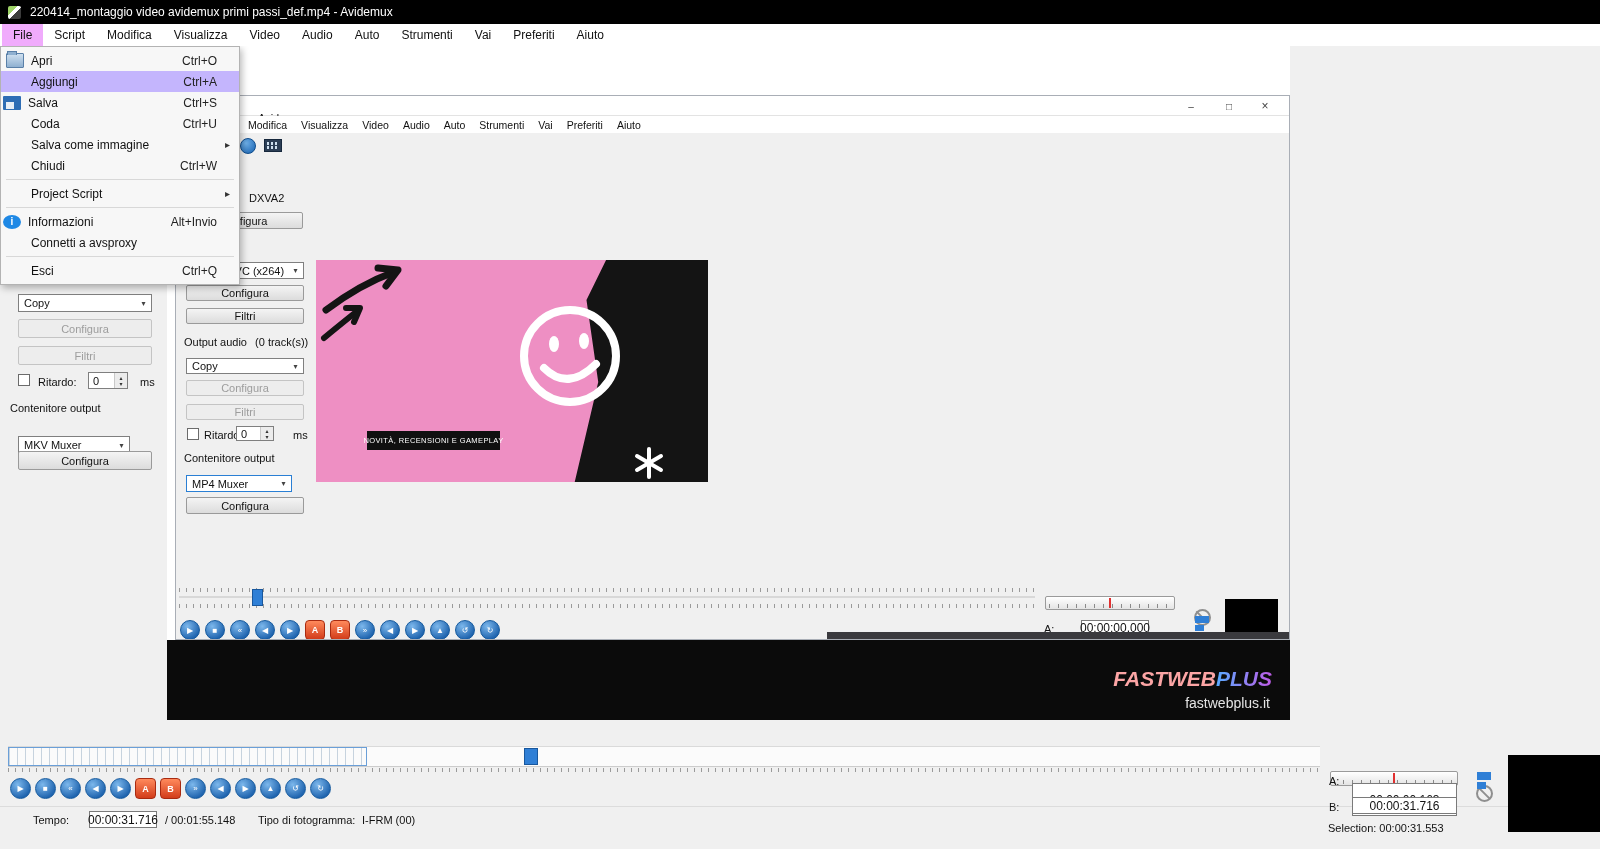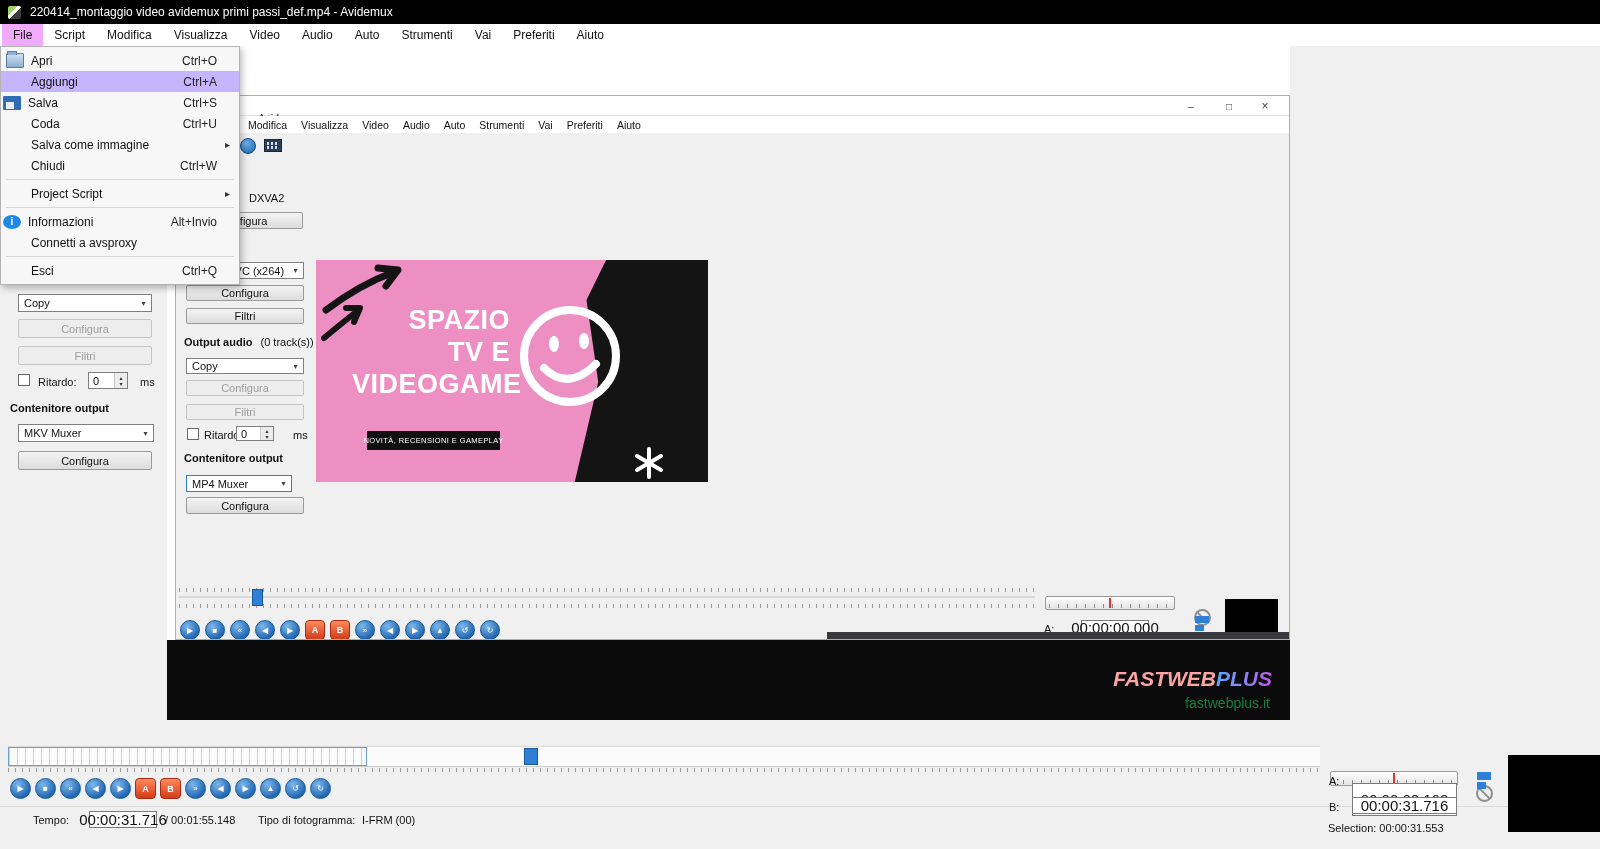--- a/index.html
+++ b/index.html
@@ -36,23 +36,23 @@
 .select{background:#fff;border:1px solid #7f7f7f;display:flex;align-items:center;justify-content:space-between;font-size:11px;padding-left:5px;overflow:hidden;white-space:nowrap}
 .select.focus{border-color:#2a7fd4}
 .sel-arr{flex:0 0 15px;display:flex;justify-content:center;color:#444;font-size:8px}
 .sel-arr:before{content:"▾"}
 .checkbox{width:12px;height:12px;background:#fff;border:1px solid #6b6b6b}
 .spin{background:#fff;border:1px solid #7f7f7f;display:flex;overflow:hidden}
 .spin-val{flex:1;padding-left:4px;display:flex;align-items:center;font-size:11px}
 .spin-arr{flex:0 0 13px;background:#ececec;border-left:1px solid #c9c9c9;display:flex;flex-direction:column;align-items:center;justify-content:center;font-size:6px;line-height:6px;color:#333}
 .spin-arr:before{content:"▴"}
 .spin-arr:after{content:"▾"}
-.bold{font-weight:bold}
+.bold{font-weight:normal}
 .lbl{white-space:nowrap}
-.field{background:#fff;border:1px solid #7a7a7a;display:flex;align-items:center;justify-content:center;font-size:15px;white-space:nowrap}
+.field{background:#fff;border:1px solid #7a7a7a;display:flex;align-items:center;justify-content:center;font-size:12px;white-space:nowrap}
 
 .trow{display:flex;gap:5px}
 .tbtn{width:20px;height:20px;border-radius:50%;border:1px solid #155a9e;background:radial-gradient(circle at 35% 30%,#7db8ec,#1e63ae 75%);color:#fff;font-size:8px;display:flex;align-items:center;justify-content:center;padding:0;font-family:"Liberation Sans",sans-serif}
 .trow.outer{gap:4px}
 .trow.outer .tbtn{width:21px;height:21px}
 .tbtn.marker{border-radius:4px;background:linear-gradient(#ff8a5c,#d23c1a);border-color:#a82a10;font-weight:bold;font-size:9px}
 
 .vol{background:linear-gradient(#ffffff,#e4e4e4);border:1px solid #9a9a9a;border-radius:2px;position:relative}
 .vol-ticks{position:absolute;left:3px;right:3px;bottom:1px;height:4px;background:repeating-linear-gradient(90deg,#8a8a8a 0 1px,transparent 1px 9px)}
 .vol-needle{position:absolute;top:1px;bottom:1px;width:2px;background:#e03030}
@@ -81,21 +81,21 @@
 .thumb{background:#ee8fc3;overflow:hidden}
 .thumb-black{position:absolute;inset:0;background:#141414;clip-path:polygon(74% 0,100% 0,100% 100%,66% 100%,72% 55%,69% 18%)}
 .thumb-text{position:absolute;left:36px;top:44px;width:158px;text-align:right;color:#fff;font-weight:bold;font-size:27px;line-height:32px;letter-spacing:.5px}
 .thumb-badge{position:absolute;left:51px;top:171px;width:133px;height:19px;background:#101010;color:#fff;font-size:7.5px;letter-spacing:.4px;display:flex;align-items:center;justify-content:center;white-space:nowrap}
 
 .caption{left:0;top:594px;width:1123px;height:80px;background:#0b0b0b;color:#fff}
 .caption-text{position:absolute;left:23px;top:23px;font-size:29px;font-weight:bold;white-space:nowrap;letter-spacing:-.3px}
 .brand{position:absolute;right:18px;top:27px;font-style:italic;font-weight:bold;font-size:21px;white-space:nowrap}
 .brand-first{color:#fca5a5}
 .brand-second{background:linear-gradient(90deg,#58aaff,#c05ce8);-webkit-background-clip:text;background-clip:text;color:transparent}
-.brand-site{position:absolute;right:20px;top:55px;font-size:14px;color:#15803d}
+.brand-site{position:absolute;right:20px;top:55px;font-size:14px;color:#e5e5e5}
 .dark-strip{background:#3a3a3e}
 
 .status-sep{left:0;top:806px;width:1600px;height:1px;background:#dcdcdc}
 </style>
 </head>
 <body>
 
 <header class="abs titlebar">
   <span class="app-icon"></span>
   <span class="tb-title">220414_montaggio video avidemux primi passi_def.mp4 - Avidemux</span>
@@ -130,21 +130,21 @@
 <button class="abs btn disabled" style="left:18px;top:319px;width:134px;height:19px">Configura</button>
 <button class="abs btn disabled" style="left:18px;top:346px;width:134px;height:19px">Filtri</button>
 <span class="abs checkbox" style="left:18px;top:374px"></span>
 <span class="abs lbl" style="left:38px;top:376px">Ritardo:</span>
 <span class="abs spin" style="left:88px;top:372px;width:40px;height:17px">
   <span class="spin-val">0</span>
     <span class="spin-arr"></span>
 </span>
 <span class="abs lbl" style="left:140px;top:376px">ms</span>
 <span class="abs lbl bold" style="left:10px;top:402px">Contenitore output</span>
-<div class="abs select" style="left:18px;top:424px;width:136px;height:18px">
+<div class="abs select" style="left:18px;top:436px;width:112px;height:18px">
   <span>MKV Muxer</span>
     <span class="sel-arr"></span>
 </div>
 <button class="abs btn" style="left:18px;top:451px;width:134px;height:19px">Configura</button>
 
 <div class="abs video-frame">
 
   <div class="abs inner-win">
     <div class="abs iw-titlebar">
       <span class="iw-title">Avidemux</span>
@@ -204,25 +204,20 @@
     <button class="abs btn" style="left:10px;top:401px;width:118px;height:17px">Configura</button>
 
     <div class="abs thumb" style="left:140px;top:164px;width:392px;height:222px">
       <div class="thumb-black"></div>
       <svg class="abs" style="left:4px;top:2px" width="92" height="84" viewBox="0 0 92 84">
         <path d="M6 48 C 30 30, 52 18, 74 10" stroke="#141414" stroke-width="7" fill="none" stroke-linecap="round"></path>
         <path d="M58 6 L78 8 L66 24" stroke="#141414" stroke-width="7" fill="none" stroke-linecap="round" stroke-linejoin="round"></path>
         <path d="M4 76 C 16 66, 26 58, 36 50" stroke="#141414" stroke-width="6" fill="none" stroke-linecap="round"></path>
         <path d="M26 46 L40 46 L34 60" stroke="#141414" stroke-width="6" fill="none" stroke-linecap="round" stroke-linejoin="round"></path>
       </svg>
-      <div class="thumb-text">
-        <div>SPAZIO</div>
-        <div>TV E</div>
-        <div>VIDEOGAME</div>
-      </div>
       <svg class="abs" style="left:198px;top:40px" width="112" height="112" viewBox="0 0 112 112">
         <circle cx="56" cy="56" r="46" stroke="#fff" stroke-width="8" fill="none"></circle>
         <ellipse cx="40" cy="44" rx="5" ry="8" fill="#fff"></ellipse>
         <ellipse cx="70" cy="41" rx="5" ry="8" fill="#fff"></ellipse>
         <path d="M30 68 Q 54 92 82 64" stroke="#fff" stroke-width="8" fill="none" stroke-linecap="round"></path>
       </svg>
       <div class="thumb-badge">NOVITÀ, RECENSIONI E GAMEPLAY</div>
       <svg class="abs" style="left:316px;top:186px" width="34" height="34" viewBox="0 0 34 34">
         <g stroke="#fff" stroke-width="4" stroke-linecap="round">
           <path d="M17 3 V31"></path>

